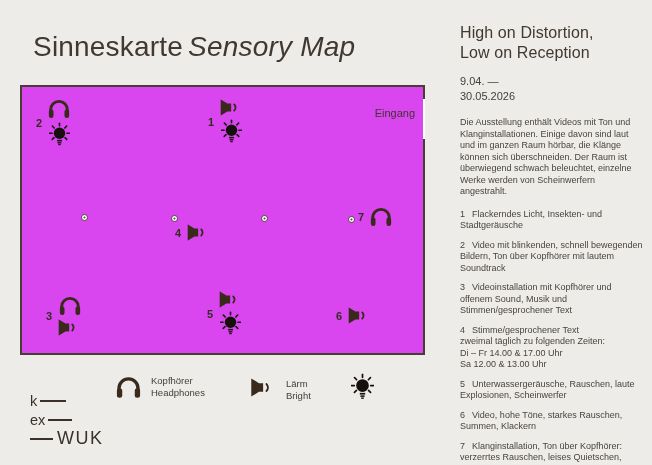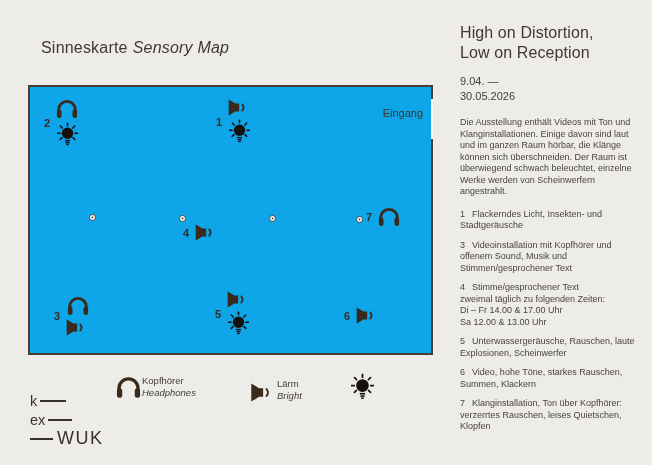--- a/index.html
+++ b/index.html
@@ -2,38 +2,38 @@
 <html><head>
 <meta charset="utf-8">
 <style>
   html,body{margin:0;padding:0}
   body{
     width:652px;height:465px;position:relative;overflow:hidden;
     background:#edece9;color:#3e362d;
     font-family:"Liberation Sans",sans-serif;
   }
   
-  .page-title{position:absolute;left:33px;top:31px;margin:8px;font-size:16px;font-weight:400;color:#41382f;letter-spacing:.2px}
+  .page-title{position:absolute;left:33px;top:31px;margin:0;font-size:28px;font-weight:400;color:#41382f;letter-spacing:.2px}
   .page-title .it{font-style:italic;margin-left:5px}
   
-  .map{position:absolute;left:28px;top:85px;width:401px;height:266px;background:#0ea5e9;border:2px solid #473d33}
+  .map{position:absolute;left:20px;top:85px;width:401px;height:266px;background:#d946ef;border:2px solid #473d33}
   .entrance-gap{position:absolute;right:-2px;top:12px;width:2px;height:40px;background:#fdfdfb}
   .entrance-label{position:absolute;right:8px;top:20px;font-size:11px;color:#3e362d}
   .marker{position:absolute;display:flex;align-items:center;gap:5px}
   .marker .num{font-size:11px;font-weight:600;color:#352c24}
   .stack{display:flex;flex-direction:column;align-items:center;gap:3px}
   .pillar{position:absolute;width:7px;height:7px;border:1.5px solid #5b5147;border-radius:50%;
     background:radial-gradient(circle,#5b5147 0 .9px,#fdfdfb 1.1px);box-sizing:border-box}
   .ic{display:block}
   .c-brown{color:#3a2a1b}
   .c-black{color:#15100c}
   
-  .legend-item{position:absolute;display:flex;align-items:flex-end;}
+  .legend-item{position:absolute;display:flex;align-items:flex-start;gap:9px}
   .legend-label{font-size:9.5px;line-height:12px;color:#45403a}
-  .legend-label .en{font-style:italic}
+  .legend-label .en{}
   
   .logo{position:absolute;left:30px;top:391px;color:#3a322a}
   .logo-row{display:flex;align-items:center;height:19px;font-size:14.5px}
   .rule{height:2px;background:#3a322a;display:inline-block}
   .r1{width:26px;margin-left:3px}
   .r2{width:24px;margin-left:3px}
   .r3{width:23px;margin-right:4px}
   .wuk{font-weight:400;font-size:18px;letter-spacing:1.5px}
   
   .col{position:absolute;left:460px;top:23px;width:183px}
@@ -195,20 +195,21 @@
 
 <div class="col">
   <h2>High on Distortion,
 Low on Reception</h2>
   <div class="dates">
     <div>9.04. —</div>
     <div>30.05.2026</div>
   </div>
   <p class="intro">Die Ausstellung enthält Videos mit Ton und Klanginstallationen. Einige davon sind laut und im ganzen Raum hörbar, die Klänge können sich überschneiden. Der Raum ist überwiegend schwach beleuchtet, einzelne Werke werden von Scheinwerfern angestrahlt.</p>
   <p class="note"><span class="n">1</span><span>Flackerndes Licht, Insekten- und Stadtgeräusche</span></p>
+  <p class="note"><span class="n">2</span><span>Video mit blinkenden, schnell bewegenden Bildern, Ton über Kopfhörer mit lautem Soundtrack</span></p>
   <p class="note"><span class="n">3</span><span>Videoinstallation mit Kopfhörer und offenem Sound, Musik und Stimmen/gesprochener Text</span></p>
   <p class="note"><span class="n">4</span><span>Stimme/gesprochener Text
 zweimal täglich zu folgenden Zeiten:
 Di – Fr 14.00 &amp; 17.00 Uhr
 Sa 12.00 &amp; 13.00 Uhr</span></p>
   <p class="note"><span class="n">5</span><span>Unterwassergeräusche, Rauschen, laute Explosionen, Scheinwerfer</span></p>
   <p class="note"><span class="n">6</span><span>Video, hohe Töne, starkes Rauschen, Summen, Klackern</span></p>
   <p class="note"><span class="n">7</span><span>Klanginstallation, Ton über Kopfhörer: verzerrtes Rauschen, leises Quietschen, Klopfen</span></p>
 </div>
 

